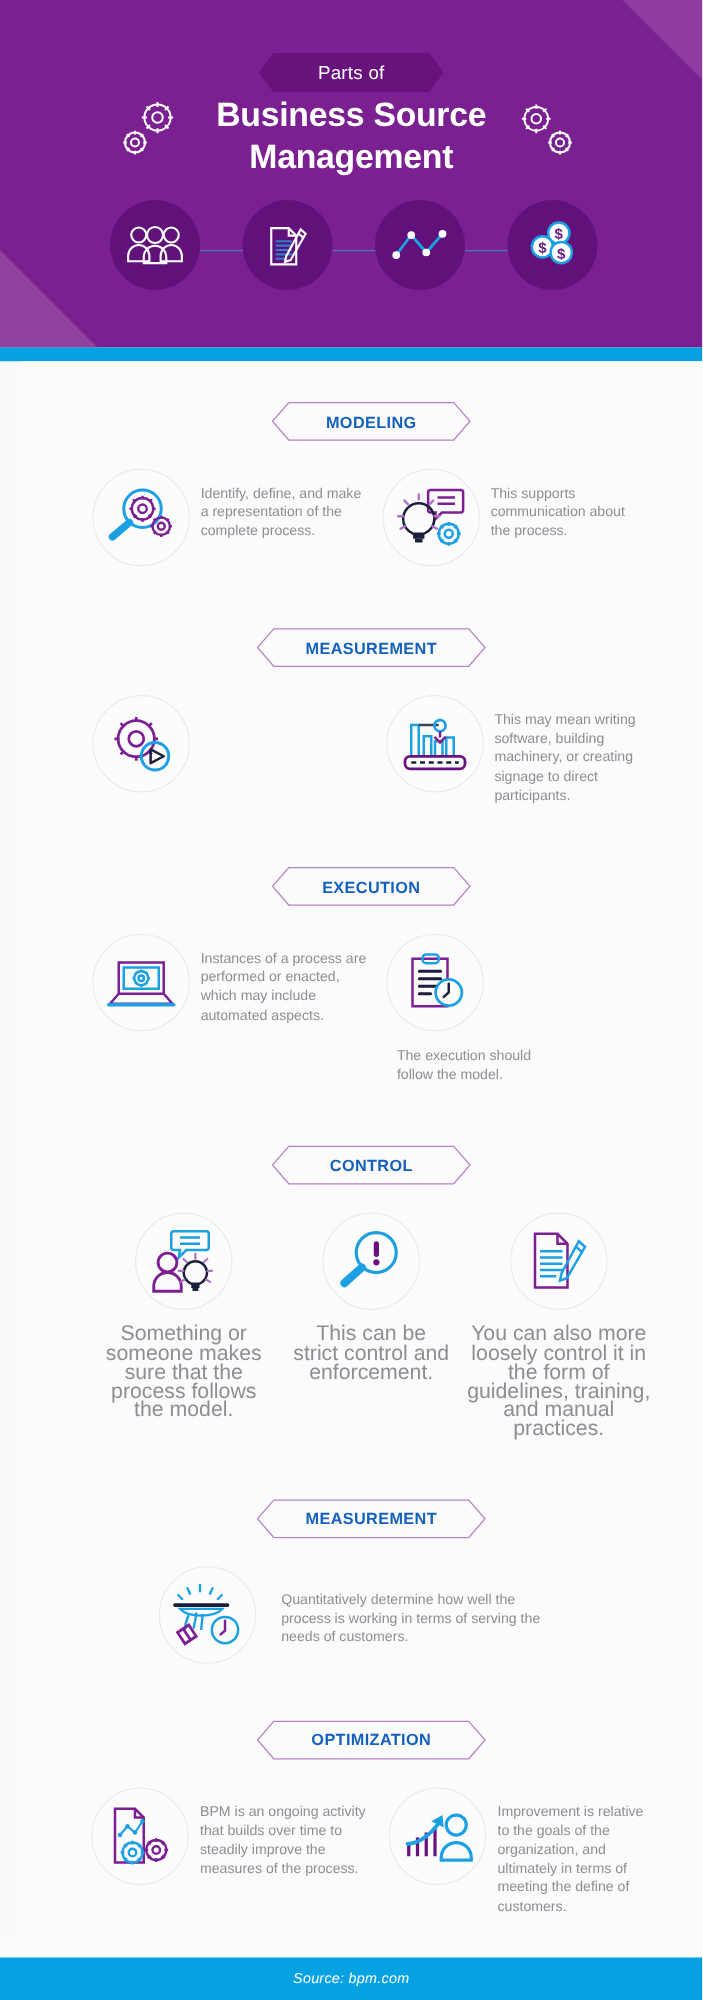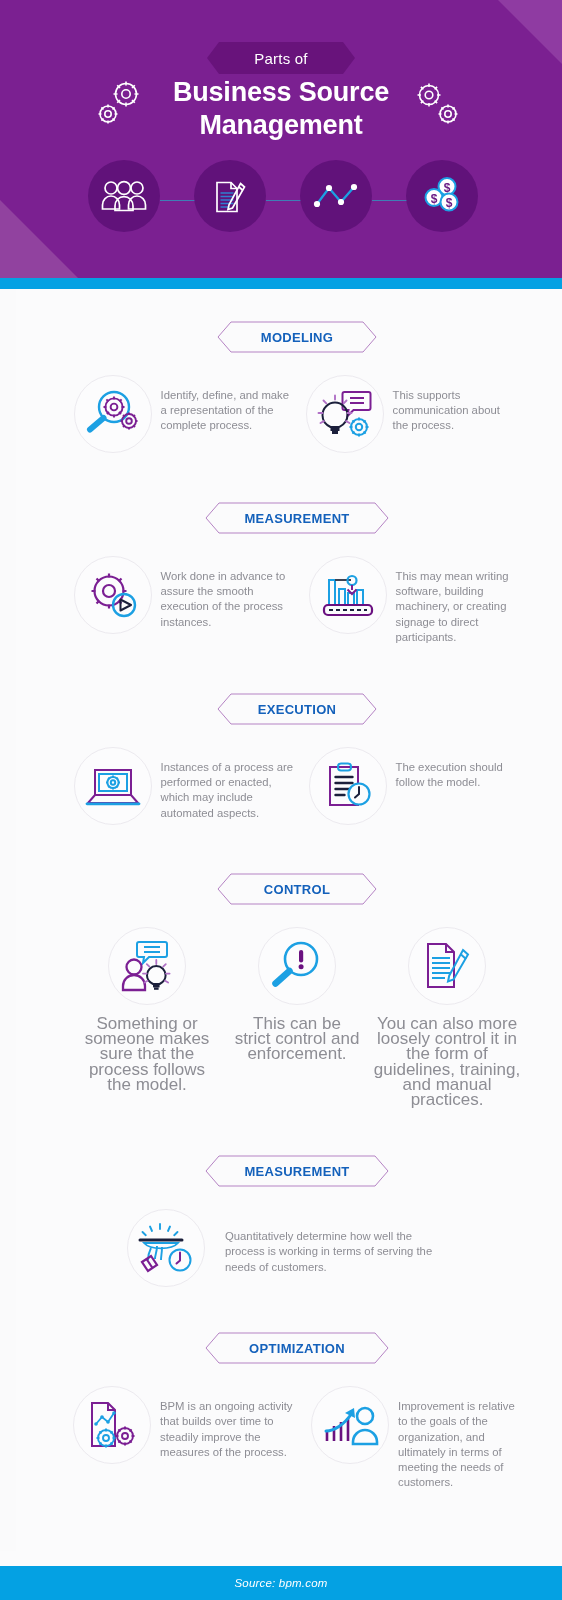--- a/index.html
+++ b/index.html
@@ -373,21 +373,20 @@
                 <circle cx="24" cy="22" r="14.5"></circle>
                 <circle cx="24" cy="22" r="6"></circle>
                 <path d="M24 4.5v4M24 35.5v4M6.5 22h4M37.5 22h4M11.5 9.5l2.9 2.9M33.6 31.6l2.9 2.9M36.5 9.5l-2.9 2.9M14.4 31.6l-2.9 2.9"></path>
               </g>
               <g fill="none" stroke="#1CA0E3" stroke-width="2.4">
                 <circle cx="39" cy="36" r="11"></circle>
               </g>
               <polygon points="35.5,30.5 46,36 35.5,41.5" fill="none" stroke="#1B1F3B" stroke-width="2" stroke-linejoin="round"></polygon>
             </svg>
           </div>
-          <div class="txt" style="width:140px;">Work done in advance to assure the smooth execution of the process instances.</div>
         </div>
 
         <div class="item" style="width:212px;">
           <div class="icon-ring">
             <svg width="58" height="52" viewBox="0 0 58 52">
               <g fill="none" stroke="#1CA0E3" stroke-width="2">
                 <path d="M10 36V11h6v25"></path>
                 <path d="M20 36V20h6v16"></path>
                 <path d="M29 36V24h6v12"></path>
                 <path d="M38 36V21h6v15"></path>
@@ -434,21 +433,21 @@
                 <circle cx="29" cy="20.5" r="2.2"></circle>
                 <path d="M29 13.5v2M29 25.5v2M22 20.5h2M34 20.5h2M24.2 15.7l1.4 1.4M32.4 23.9l1.4 1.4M33.8 15.7l-1.4 1.4M25.6 23.9l-1.4 1.4"></path>
               </g>
               <path d="M11 33L4 41h50l-7-8" fill="none" stroke="#7B1F93" stroke-width="2" stroke-linejoin="round"></path>
               <path d="M3 41.8h52" stroke="#1CA0E3" stroke-width="2.8" stroke-linecap="round"></path>
             </svg>
           </div>
           <div class="txt" style="width:140px;">Instances of a process are performed or enacted, which may include automated aspects.</div>
         </div>
 
-        <div class="item" style="width:212px;">
+        <div class="item" style="width:212px;flex-direction:column;">
           <div class="icon-ring">
             <svg width="52" height="52" viewBox="0 0 52 52">
               <g fill="none" stroke="#7B1F93" stroke-width="2">
                 <rect x="8" y="7" width="28" height="38"></rect>
               </g>
               <rect x="16" y="3.5" width="13" height="7" rx="3" fill="none" stroke="#1CA0E3" stroke-width="2"></rect>
               <g stroke="#1B1F3B" stroke-width="2.4" stroke-linecap="round">
                 <path d="M13.5 17h17M13.5 23h17M13.5 29h14M13.5 35h9"></path>
               </g>
               <circle cx="37" cy="34" r="10.5" fill="#fcfcfd" stroke="#1CA0E3" stroke-width="2.2"></circle>
@@ -613,21 +612,21 @@
                 <path d="M6 41V31M13 41V26M20 41V22M27 41V18"></path>
               </g>
               <path d="M5 31C13 31 23 25 31 13" fill="none" stroke="#1CA0E3" stroke-width="3" stroke-linecap="round"></path>
               <polygon points="33,8 34,18 24,13" fill="#1CA0E3"></polygon>
               <g fill="none" stroke="#1CA0E3" stroke-width="2.6">
                 <circle cx="44" cy="16" r="8"></circle>
                 <path d="M32 44v-2c0-6.6 5.4-12 12-12s12 5.4 12 12v2z"></path>
               </g>
             </svg>
           </div>
-          <div class="txt" style="width:120px;">Improvement is relative to the goals of the organization, and ultimately in terms of meeting the needs of customers.</div>
+          <div class="txt" style="width:120px;">Improvement is relative to the goals of the organization, and ultimately in terms of meeting the define of customers.</div>
         </div>
       </div>
     </div>
 
   </div>
 
   <div class="footer-gap"></div>
   <div class="footer">
     <span>Source: bpm.com</span>
   </div>

